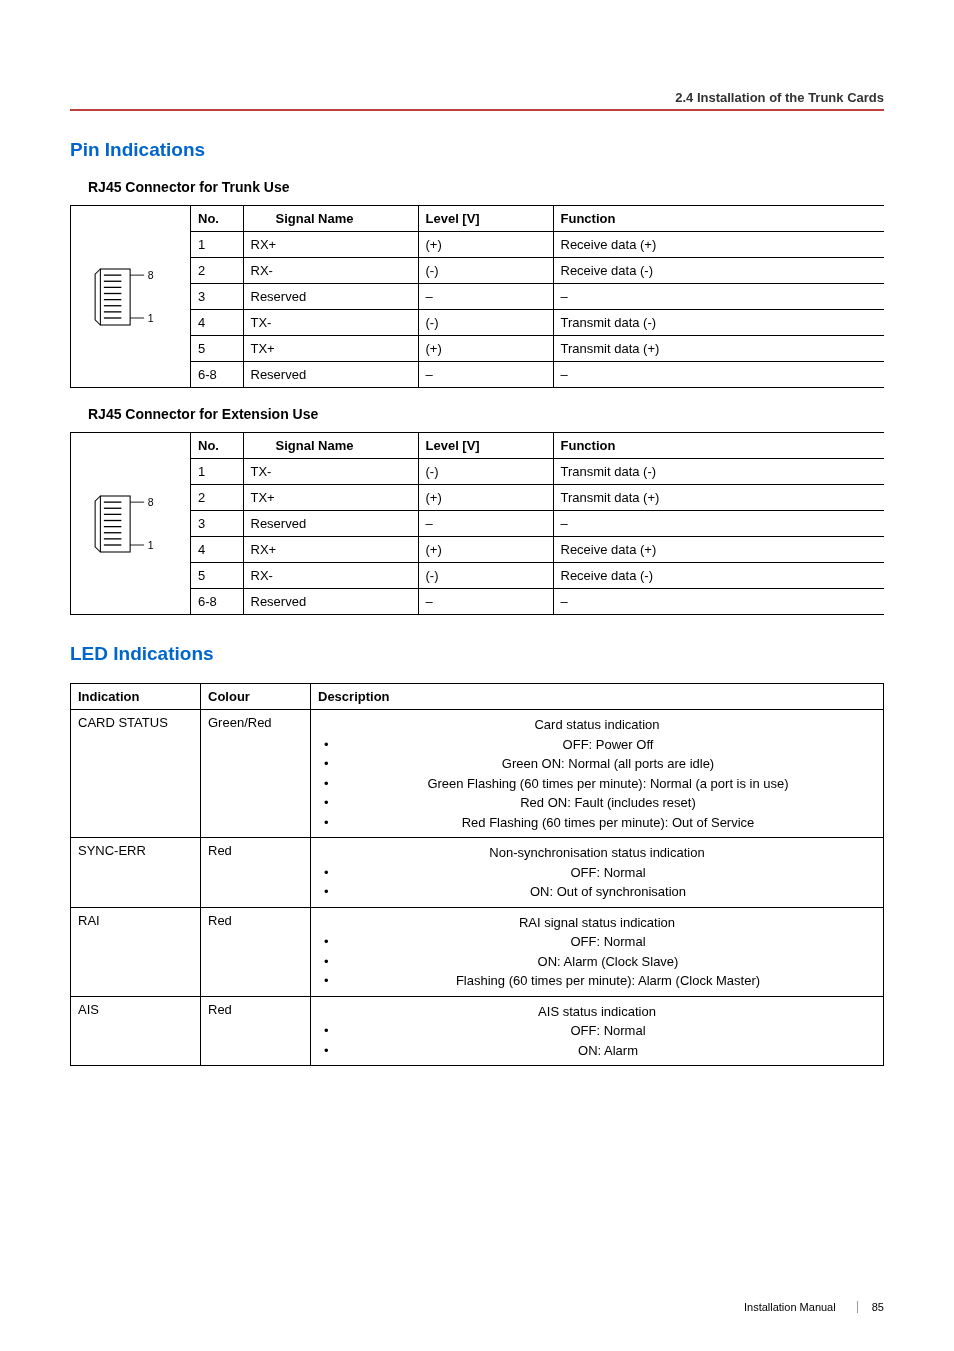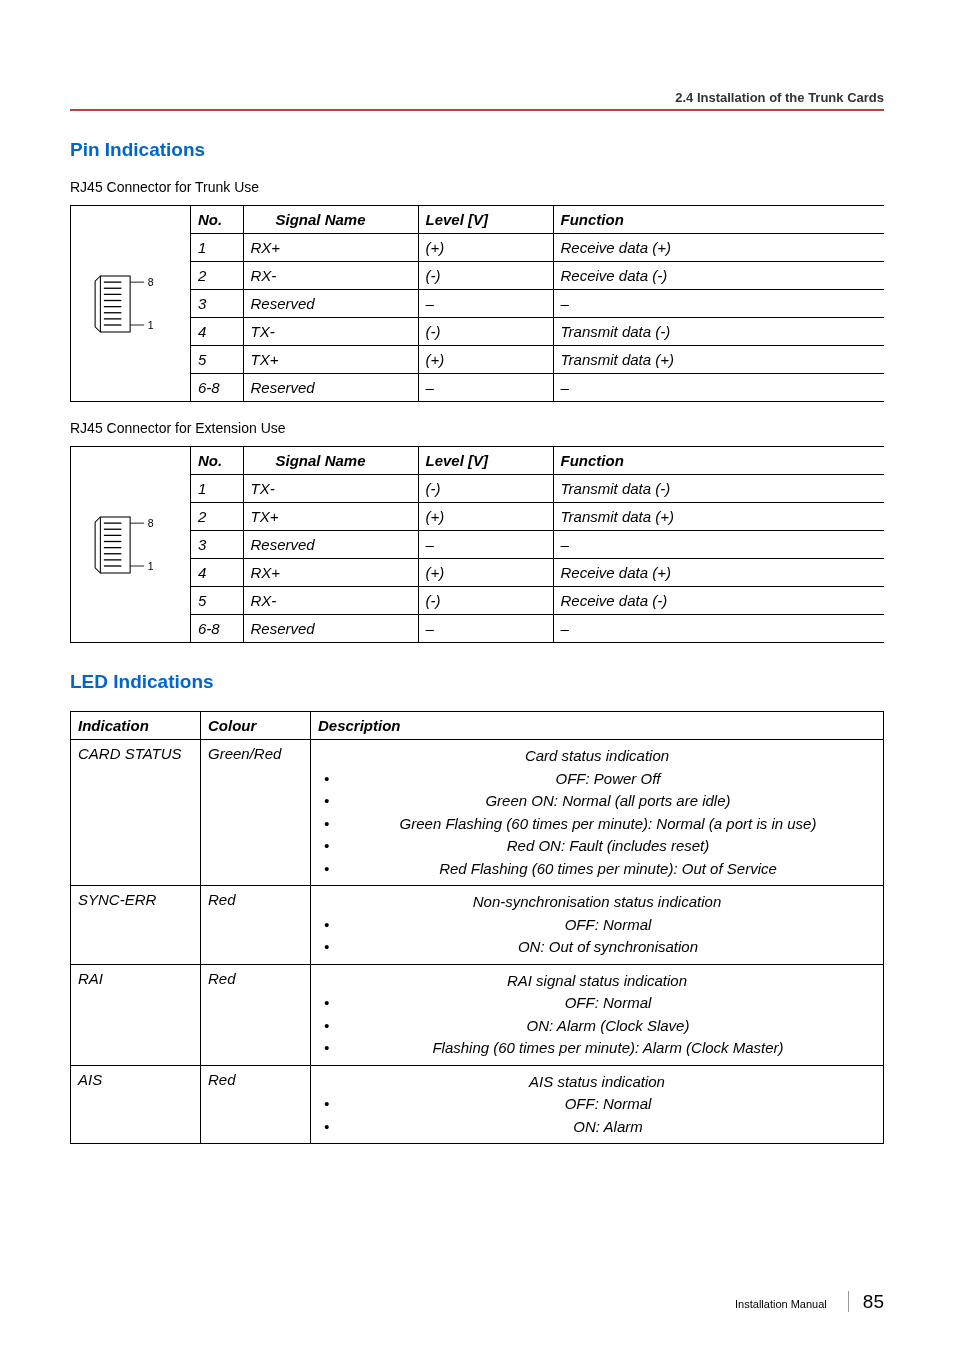--- a/index.html
+++ b/index.html
@@ -26,29 +26,29 @@
     }
     .section-title {
       color: #0066cc;
       font-size: 19px;
       font-weight: bold;
       margin-top: 28px;
       margin-bottom: 18px;
     }
     .sub-title {
       font-size: 14px;
-      font-weight: normal;
+      font-weight: bold;
       margin-bottom: 10px;
       margin-top: 8px;
+      margin-left: 18px;
     }
     table {
       border-collapse: collapse;
       width: 100%;
-      font-size: 15px;
-      font-style: italic;
+      font-size: 13px;
     }
     th, td {
       border: 1px solid #000;
       padding: 5px 7px;
       text-align: left;
       vertical-align: top;
     }
     th {
       font-weight: bold;
     }
@@ -106,21 +106,21 @@
     .col-ind { width: 130px; margin-left: 24px; }
     .col-col { width: 110px; }
     .footer {
       position: absolute;
       bottom: 38px;
       right: 70px;
       font-size: 11px;
     }
     .footer .pnum {
       margin-left: 18px;
-      font-size: 19px;
+      font-size: 11px;
       border-left: 1px solid #999;
       padding-left: 14px;
     }
     .rj45-svg {
       width: 80px;
       height: 70px;
     }
   </style>
 </head>
 <body>

